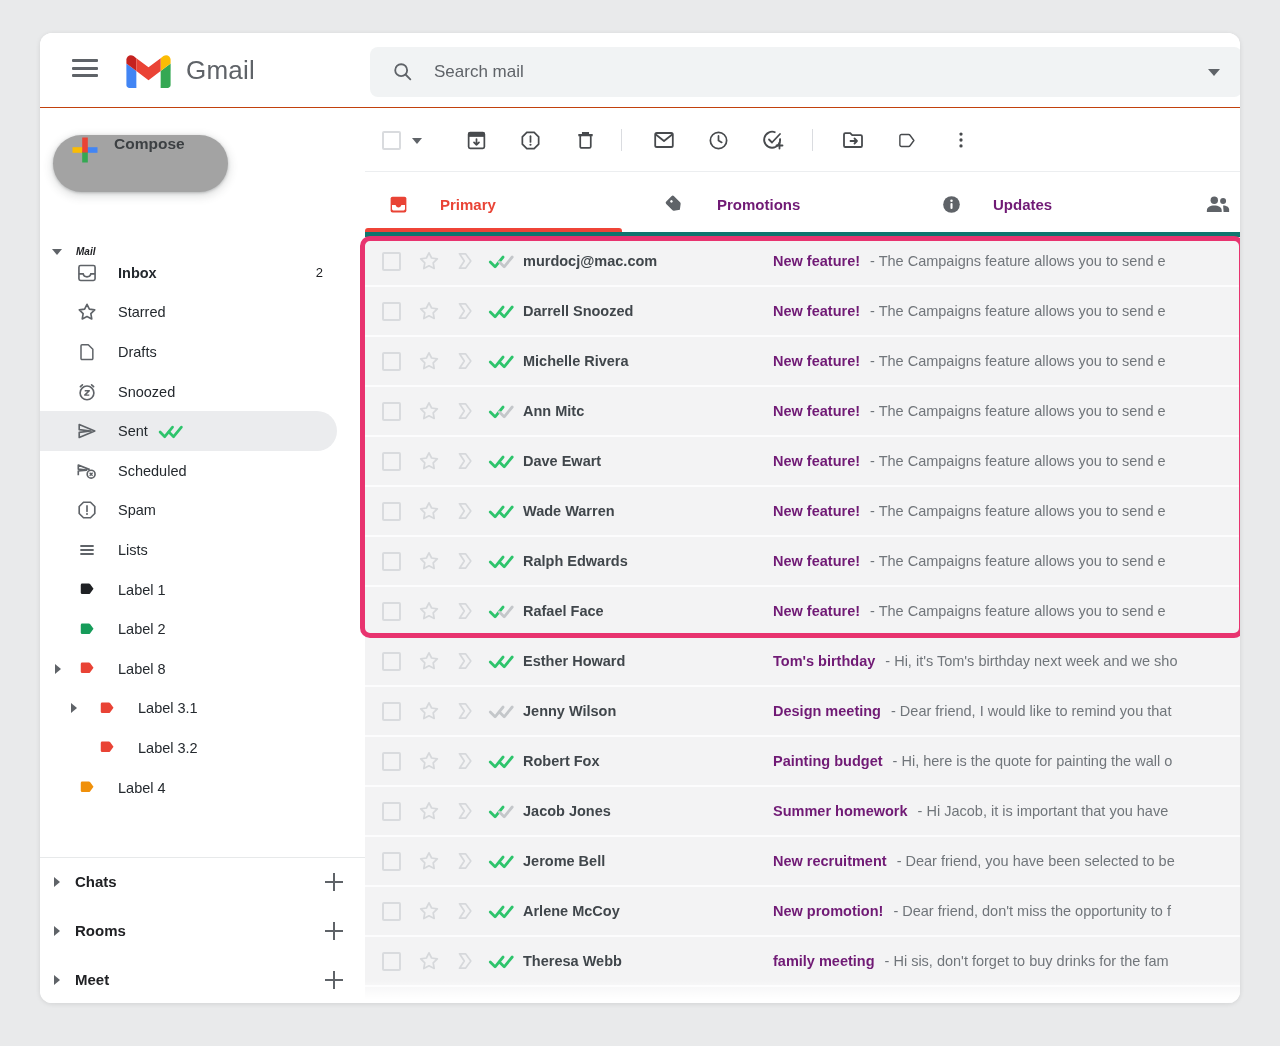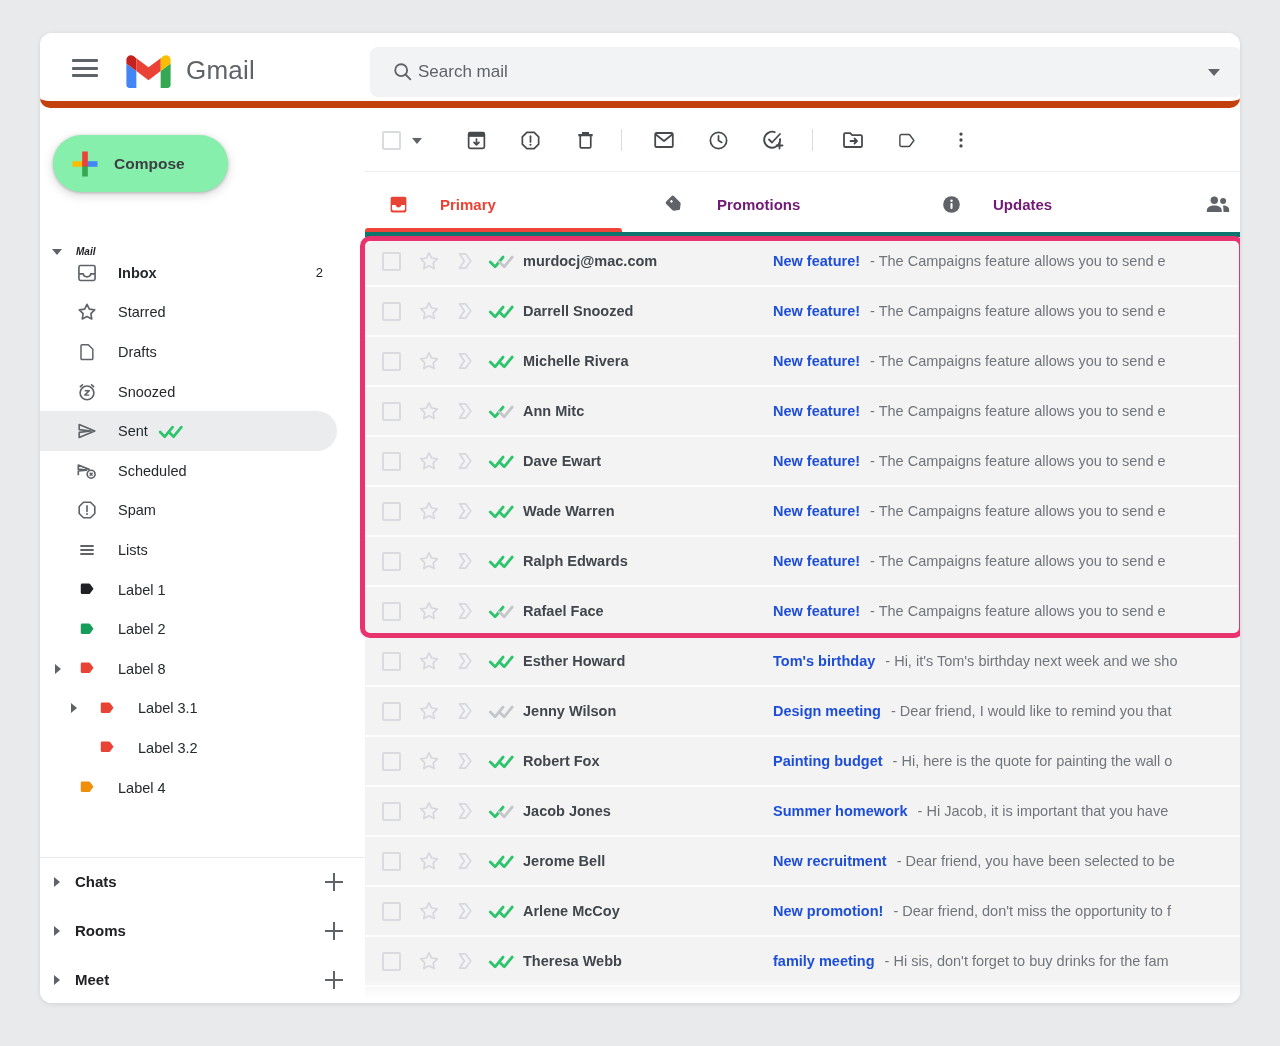--- a/index.html
+++ b/index.html
@@ -10,35 +10,35 @@
     position:relative; overflow:hidden;
     --green:#2ec46c; --chkgray:#c4c7ca; --outline:#d6d8db;
     --icongray:#5f6368; --toolgray:#474a4d;
   }
   .card {
     position:absolute; left:40px; top:33px; width:1200px; height:970px;
     background:#fff; border-radius:12px; overflow:hidden;
     box-shadow:0 1px 5px rgba(0,0,0,.10);
   }
   
-  .header { position:absolute; left:0; top:0; width:100%; height:75px; border-bottom:7px solid #c2410c; background:#fff;border-radius:10px; }
+  .header { position:absolute; left:0; top:0; width:100%; height:75px; border-bottom:1px solid #c2410c; background:#fff; }
   .hamburger { position:absolute; left:32px; top:26px; width:26px; height:22px; cursor:pointer; }
   .hamburger i { display:block; height:3px; background:#5f6368; border-radius:1px; margin-bottom:4.5px; }
   .glogo { position:absolute; left:86px; top:21px; }
   .gword { position:absolute; left:146px; top:22px; font-size:26px; color:#5f6368; letter-spacing:.2px; }
   .search { position:absolute; left:330px; top:14px; width:872px; height:50px; background:#f1f3f4; border-radius:8px; display:flex; align-items:center; }
   .search .mag { margin-left:22px; }
-  .search input { border:none; background:transparent; outline:none; font-size:17px; color:#5f6368; margin-left:4px; width:680px; font-family:inherit; }
+  .search input { border:none; background:transparent; outline:none; font-size:17px; color:#5f6368; margin-left:20px; width:680px; font-family:inherit; }
   .search input::placeholder { color:#5f6368; }
   .search .scaret { position:absolute; right:22px; width:0; height:0; border-left:6px solid transparent; border-right:6px solid transparent; border-top:7px solid #5f6368; }
   
   .sidebar { position:absolute; left:0; top:75px; width:325px; bottom:0; background:#fff; }
-  .compose { position:absolute; left:13px; top:27px; width:175px; height:57px; background:#86efac; border-radius:29px;
+  .compose { position:absolute; left:13px; top:27px; width:175px; height:57px; background:#a3a3a3; border-radius:29px;
     box-shadow:0 1px 3px rgba(60,64,67,.3), 0 3px 8px 2px rgba(60,64,67,.15);
-    display:flex; align-items:center; cursor:pointer; }
+    display:flex; cursor:pointer; }
   .compose .ctext { margin-left:14px; font-size:15.5px; font-weight:bold; color:#3c4043; }
   .compose svg { margin-left:17px; }
   .mailhead { position:absolute; left:12px; top:138px; display:flex; align-items:center; cursor:pointer; }
   .tri-down { width:0; height:0; border-left:5.5px solid transparent; border-right:5.5px solid transparent; border-top:6.5px solid #5f6368; margin-right:14px; }
   .tri-right { width:0; height:0; border-top:5.5px solid transparent; border-bottom:5.5px solid transparent; border-left:6.5px solid #5f6368; }
   .mailhead span { font-size:10px; font-weight:bold; color:#202124;font-style:italic; }
   .sb-list { position:absolute; left:0; top:145px; width:297px; }
   .sb-item { height:39.6px; display:flex; align-items:center; border-radius:0 20px 20px 0; cursor:pointer; position:relative; }
   .sb-item.selected { background:#ebecee; }
   .sb-ic { width:24px; margin-left:35px; display:flex; justify-content:center; }
@@ -74,21 +74,21 @@
   .people-ic { position:absolute; right:9px; top:22px; cursor:pointer; }
   
   .elist { position:absolute; left:0; top:129px; width:875px; bottom:0; overflow:hidden; }
   .erow { height:50px; background:#f3f3f4; border-bottom:2px solid #fcfcfd; display:flex; align-items:center; cursor:pointer; }
   .erow .cb { width:19px; height:19px; border:2px solid #d9dbde; border-radius:2px; margin-left:17px; flex:none; }
   .erow .staric { margin-left:16px; flex:none; display:flex; }
   .erow .impic { margin-left:13px; flex:none; display:flex; }
   .erow .checks { margin-left:12px; flex:none; }
   .erow .sender { margin-left:8px; width:250px; flex:none; font-size:14.5px; font-weight:bold; color:#40464b; white-space:nowrap; overflow:hidden; }
   .erow .subjline { flex:1; white-space:nowrap; overflow:hidden; font-size:14.5px; color:#70757a; }
-  .erow .subj { font-weight:bold; color:#1d4ed8; margin-right:6px; }
+  .erow .subj { font-weight:bold; color:#701a75; margin-right:6px; }
   .checks { --c1:var(--chkgray); --c2:var(--chkgray); }
   .checks[data-checks="gg"] { --c1:var(--green); --c2:var(--green); }
   .checks[data-checks="gx"] { --c1:var(--green); --c2:var(--chkgray); }
   .checks[data-checks="xx"] { --c1:var(--chkgray); --c2:var(--chkgray); }
   
   .hlbox { position:absolute; left:-5px; top:128px; width:884px; height:402px; border:5px solid #e8336f; border-radius:10px; pointer-events:none; z-index:6; }
   .fade { position:absolute; left:0; bottom:0; width:100%; height:24px; background:linear-gradient(rgba(255,255,255,0), #ffffff 85%); z-index:5; pointer-events:none; }
   svg { display:block; }
 </style>
 </head>

